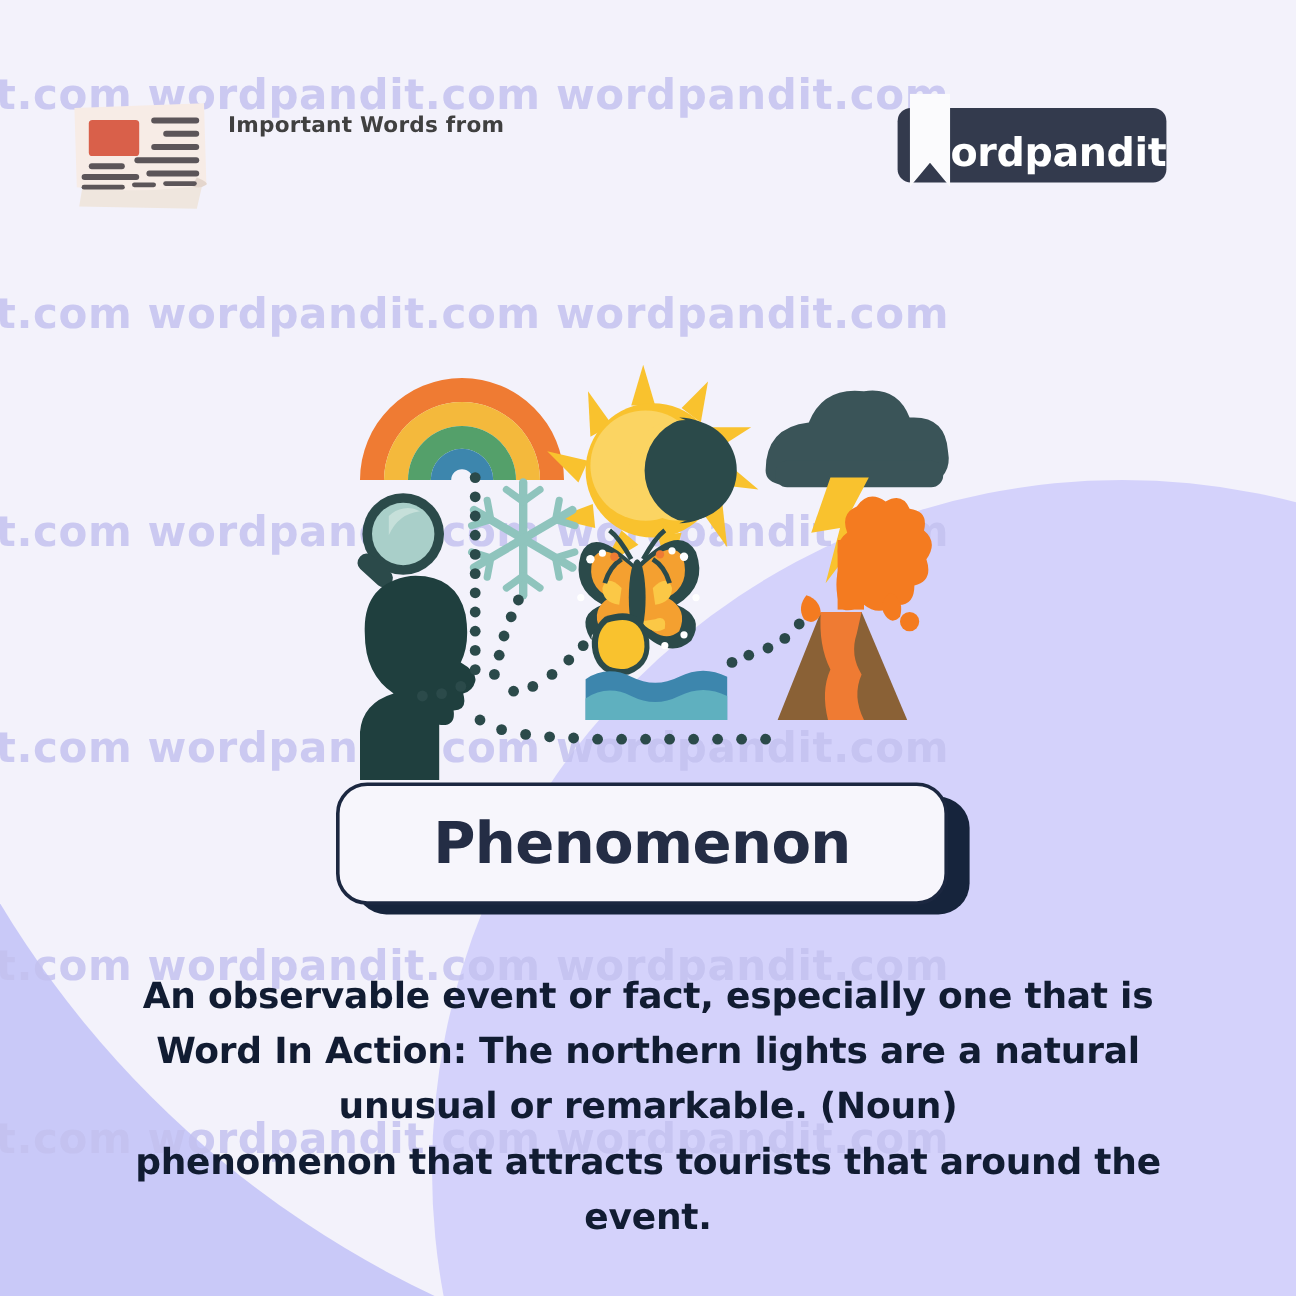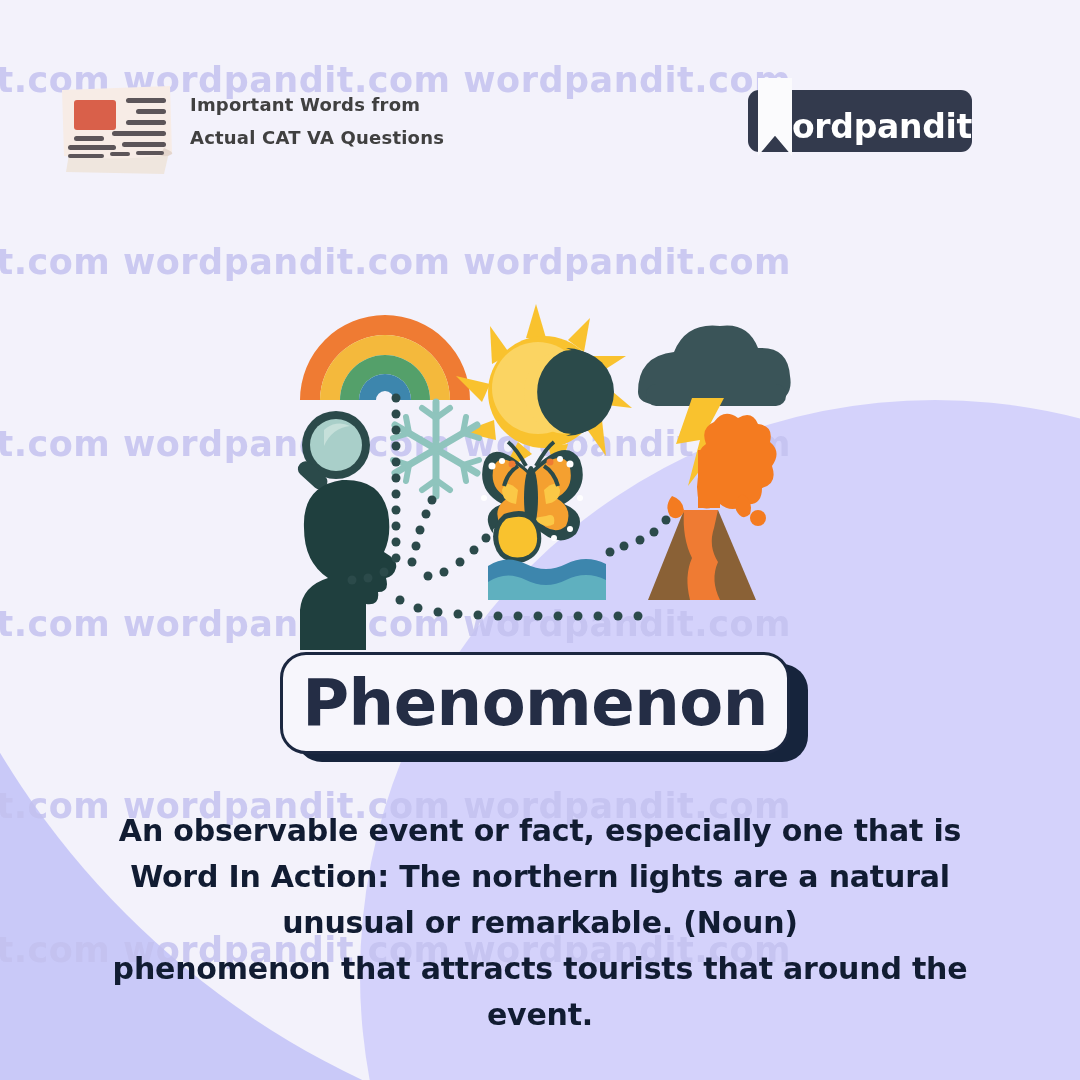--- a/index.html
+++ b/index.html
@@ -82,21 +82,21 @@
   .word-box{
     position:absolute;left:0;top:0;
     width:504px;height:96px;
     background:#f7f6fc;
     border:3px solid #1b2740;
     border-radius:26px;
     display:flex;align-items:center;justify-content:center;
   }
   .word-text{
     font-family:"DejaVu Sans",sans-serif;
-    font-weight:700;font-size:64px;color:#242d45;
+    font-weight:700;font-size:48px;color:#242d45;
     letter-spacing:-.5px;
   }
 
   
   .definition{
     position:absolute;left:60px;top:808px;width:960px;
     text-align:center;
     font-family:"DejaVu Sans",sans-serif;
     font-weight:700;font-size:30px;line-height:46px;
     color:#111c32;letter-spacing:-.2px;
@@ -139,21 +139,20 @@
           <rect x="70" y="66" width="44" height="5" rx="2.5"></rect>
           <rect x="16" y="78" width="36" height="4" rx="2"></rect>
           <rect x="58" y="76" width="20" height="4" rx="2"></rect>
           <rect x="84" y="75" width="28" height="4" rx="2"></rect>
         </g>
       </svg>
     </div>
 
     <div class="hdr-title">
       <div>Important Words from</div>
-      <div>Actual CAT VA Questions</div>
     </div>
 
     <div class="logo">
       <div class="logo-ribbon"></div>
       <div class="logo-text">ordpandit</div>
     </div>
 
   </div>
 
   <div class="illustration">

